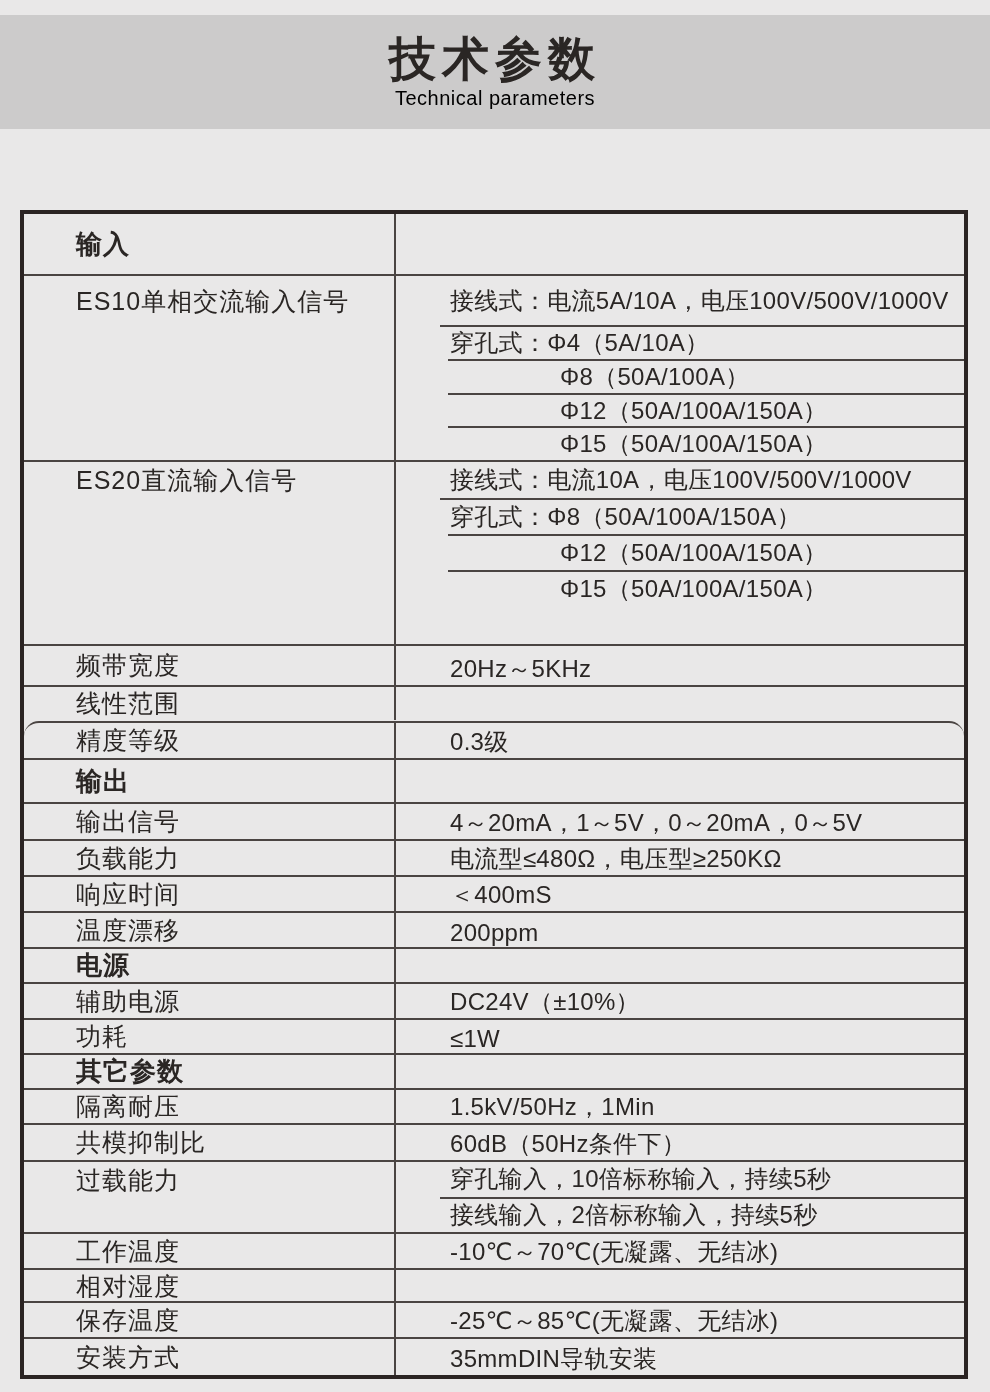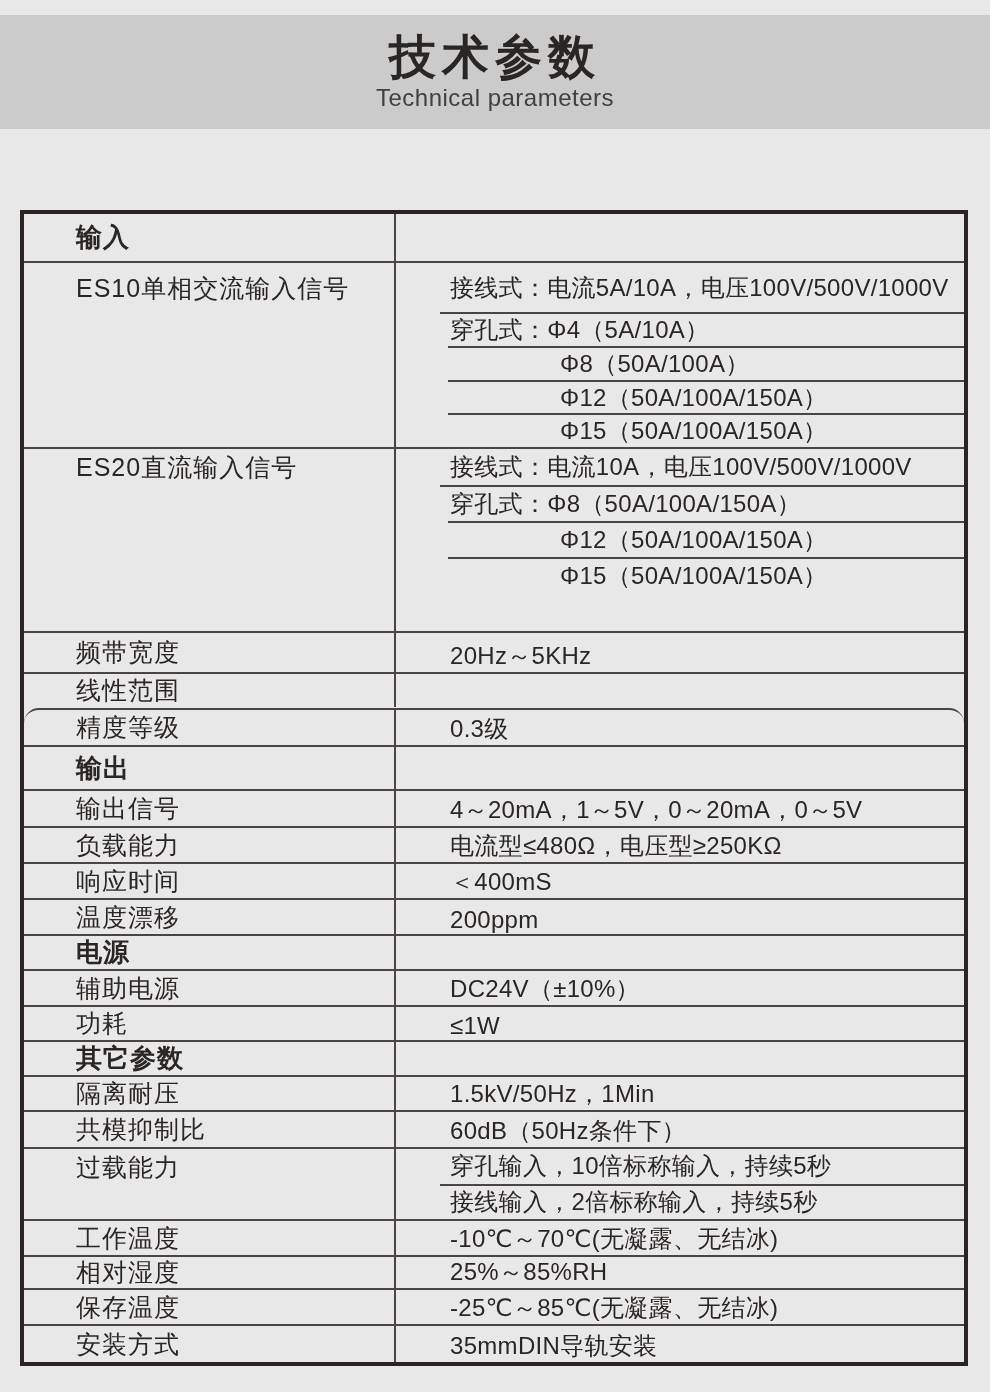--- a/index.html
+++ b/index.html
@@ -21,21 +21,21 @@
   }
   .banner{
     position:absolute;left:0;top:15px;width:100%;height:114px;
     background:var(--banner-bg);
     display:flex;flex-direction:column;align-items:center;justify-content:center;
   }
   .banner .title{
     font-size:47px;font-weight:bold;letter-spacing:6px;line-height:1.05;
   }
   .banner .subtitle{
-    font-size:24px;color:#404040;letter-spacing:0.5px;margin-top:3px;
+    font-size:20px;color:#000000;letter-spacing:0.5px;margin-top:3px;
   }
   .spec-table{
     position:absolute;left:20px;top:210px;width:948px;
     border:4px solid var(--outer);
     box-sizing:border-box;
     display:flex;flex-direction:column;
     background:var(--page-bg);
   }
   .row{display:flex;box-sizing:border-box;flex:none;}
   .row + .row{border-top:2px solid var(--line);gap:44px;}
@@ -66,21 +66,21 @@
 </style>
 </head>
 <body>
 
 <div class="page">
   <div class="banner">
     <div class="title">技术参数</div>
     <div class="subtitle">Technical parameters</div>
   </div>
   <div class="spec-table">
-      <div class="row section" style="height: 47px; gap: 8px;">
+      <div class="row section" style="height: 60px; gap: 8px;">
         <div class="cell-l">
           <span class="label">输入</span>
         </div>
         <div class="cell-r">
           <span class="value"></span>
         </div>
       </div>
       <div class="row group" style="height: 186px;">
         <div class="cell-l top">
           <span class="label" style="height: 50px;">ES10单相交流输入信号</span>
@@ -248,21 +248,21 @@
         </div>
       </div>
       <div class="row param" style="height: 36px;">
         <div class="cell-l">
           <span class="label">工作温度</span>
         </div>
         <div class="cell-r">
           <span class="value">-10℃～70℃(无凝露、无结冰)</span>
         </div>
       </div>
-      <div class="row param" style="height: 33px;">
+      <div class="row param" style="height: 33px; flex-direction: column;">
         <div class="cell-l">
           <span class="label">相对湿度</span>
         </div>
         <div class="cell-r">
           <span class="value">25%～85%RH</span>
         </div>
       </div>
       <div class="row param" style="height: 36px;">
         <div class="cell-l">
           <span class="label">保存温度</span>

